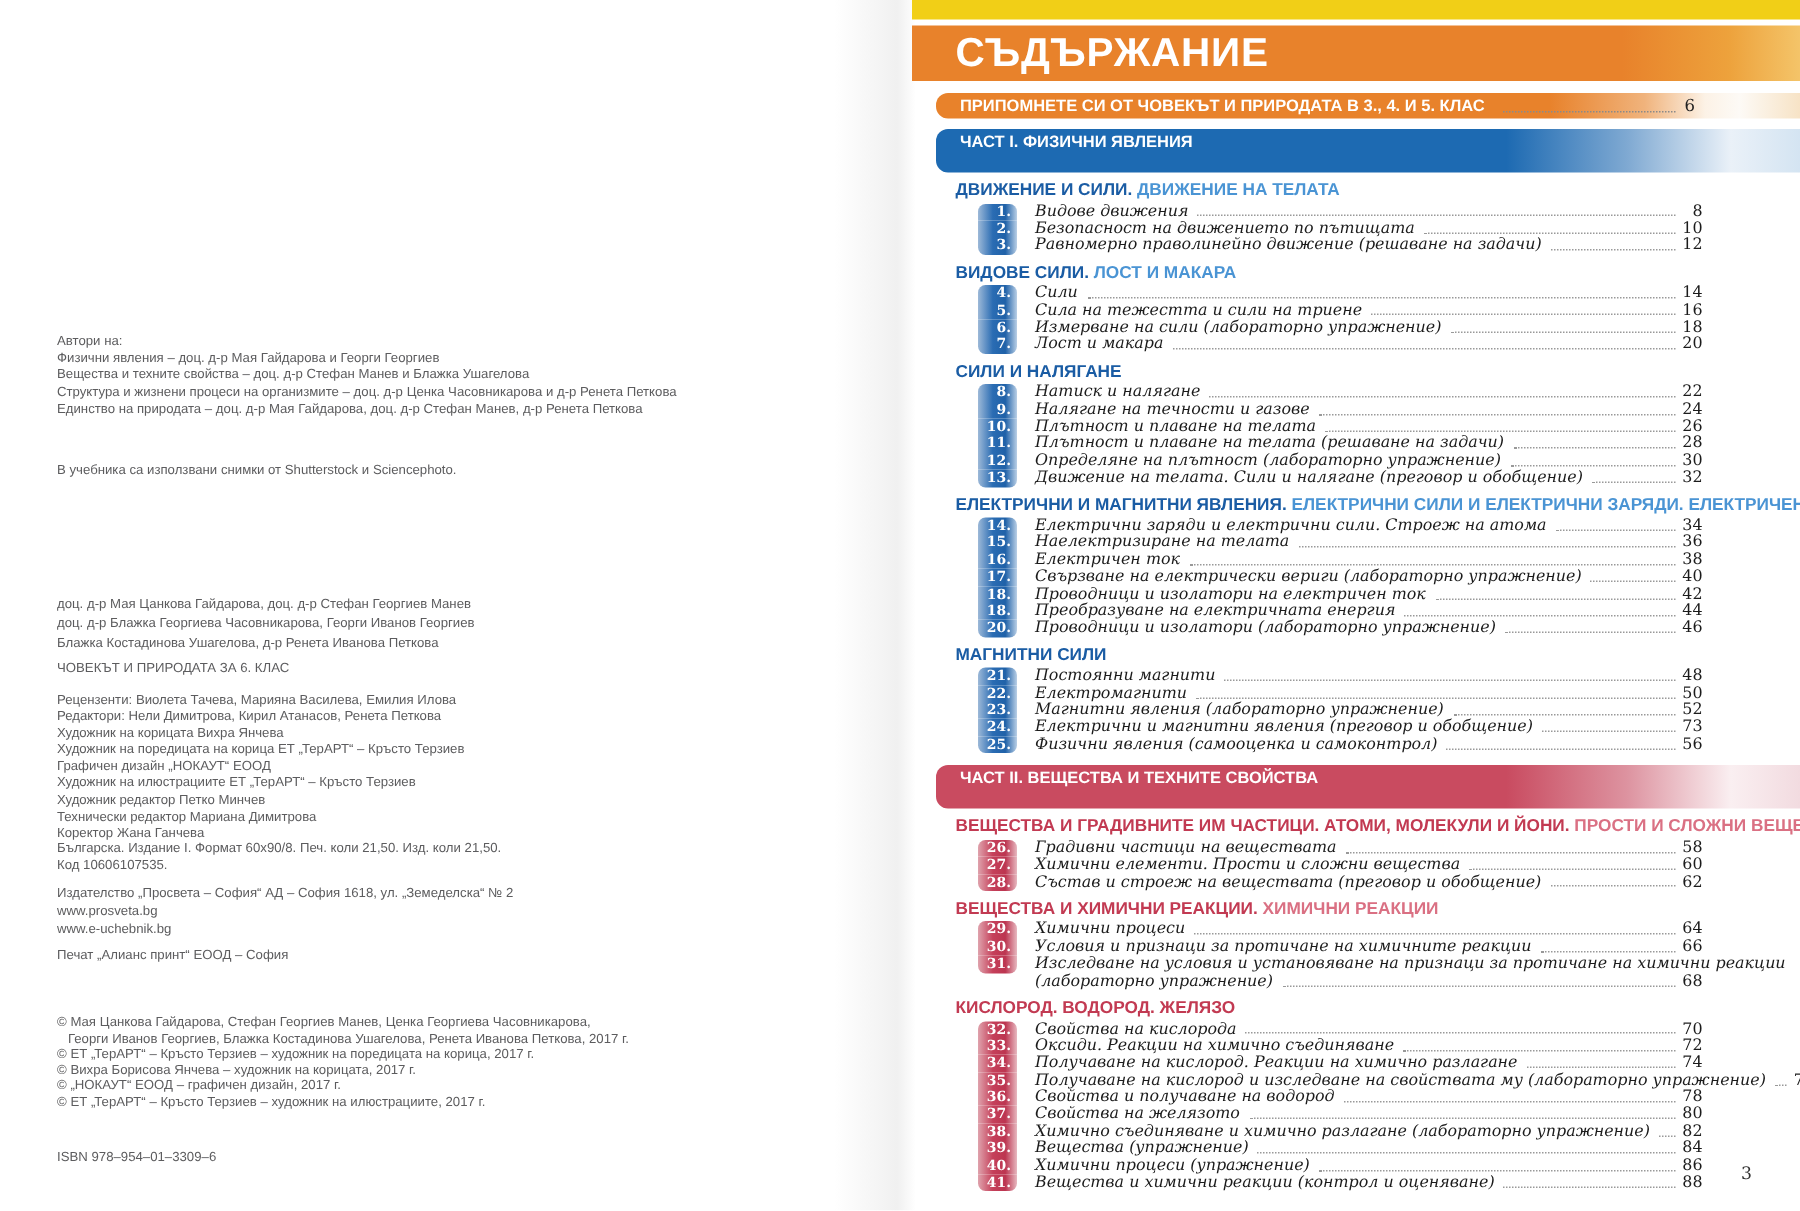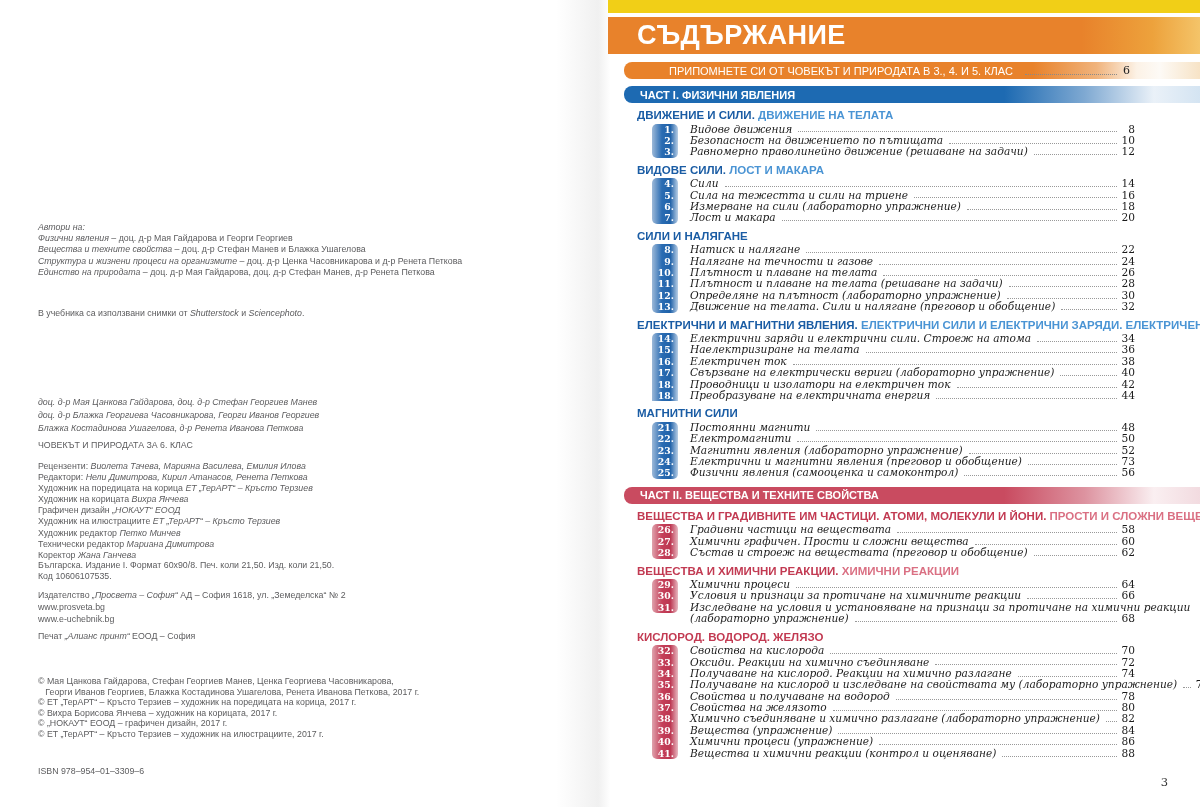--- a/index.html
+++ b/index.html
@@ -8,47 +8,47 @@
     background:#ffffff; font-family:"Liberation Sans", sans-serif;
   }
 
   
   .left-page { position:absolute; left:0; top:0; width:600px; height:807px; }
   .lp-block { position:absolute; left:38px; right:30px; color:#5c5c5e; font-size:8.8px; line-height:11.2px; }
   .b0{top:222px} .b1{top:308px} .b2{top:396px; line-height:12.8px} .b3{top:440px}
   .b4{top:461px; line-height:11.1px} .b5{top:560px} .b6{top:590px; line-height:11.8px}
   .b7{top:631px} .b8{top:676px; line-height:10.5px} .b9{top:766px}
   .lp-line { white-space:pre-wrap; }
-  .em { font-style:italic; }
+  .em { }
 
   
   .spine { position:absolute; left:556px; top:0; width:88px; height:807px; pointer-events:none;
     background:linear-gradient(90deg, rgba(0,0,0,0) 0%, rgba(90,90,90,0.09) 48%, rgba(0,0,0,0) 62%); }
 
   
   .right-page { position:absolute; left:600px; top:0; width:600px; height:807px; }
 
   .band-yellow { position:absolute; left:8px; top:0; right:0; height:13px; background:#f1cf17; }
 
   .title-band { position:absolute; left:8px; top:17px; right:0; height:37px;
     background:linear-gradient(90deg,#e8822b 0%,#e8822b 80%,#eda23c 92%,#f4c469 100%); }
   .title-band .title { position:absolute; left:29px; top:3px; color:#ffffff; font-weight:bold;
     font-size:27px; letter-spacing:0.5px; }
 
   .reminder-bar { position:absolute; left:24px; top:62px; right:0; height:17px;
     border-radius:8px 0 0 8px; box-sizing:border-box;
     display:flex; align-items:center; padding:0 70px 0 16px;
     background:linear-gradient(90deg,#e8822b 0%,#e8822b 71%,#f0b37c 82%,#fcf2e6 89%,#fdfaf6 93%,#f7e3c6 100%); }
-  .rem-label { color:#fff; font-weight:normal; font-size:11px; white-space:nowrap;margin-left:29px; }
+  .rem-label { color:#fff; font-weight:bold; font-size:11px; white-space:nowrap; }
   .rem-leader { flex:1; align-self:flex-end; border-bottom:1.3px dotted #8a8a8a; margin:0 6px 4px 12px; }
   .rem-page { font-family:"DejaVu Serif", serif; font-size:11px; color:#222; }
 
   #toc-sections { position:absolute; left:0; top:86px; right:0; }
 
-  .part-band { position:relative; margin-left:24px; height:17px; border-radius:8px 0 0 8px; margin-bottom:2px; }
+  .part-band { position:relative; margin-left:24px; height:29px; border-radius:8px 0 0 8px; margin-bottom:2px; }
   .part-band { margin-top:8px; }
   #toc-sections > .part-band:first-child { margin-top:0; }
   .part-band.blue { background:linear-gradient(90deg,#1d6ab2 0%,#1d6ab2 66%,#7fa9d2 80%,#eaf1f8 92%,#d4e4f2 100%); }
   .part-band.red  { background:linear-gradient(90deg,#c94b60 0%,#c94b60 66%,#dd93a0 80%,#faeff1 92%,#f2dbe0 100%); }
   .part-band-label { position:absolute; left:16px; top:2.5px; color:#fff; font-weight:bold; font-size:11px; white-space:nowrap; }
 
   .sec-heading { margin:6px 0 2.5px 37px; font-size:11.5px; font-weight:bold; line-height:12px; white-space:nowrap; }
   .sec-heading.blue .main { color:#1a5ca4; } .sec-heading.blue .sub { color:#4a94d4; }
   .sec-heading.red  .main { color:#c23a52; } .sec-heading.red  .sub { color:#da7083; }
 
@@ -88,22 +88,22 @@
       <div class="lp-line"><span class="em">доц. д-р Мая Цанкова Гайдарова, доц. д-р Стефан Георгиев Манев</span></div>
       <div class="lp-line"><span class="em">доц. д-р Блажка Георгиева Часовникарова, Георги Иванов Георгиев</span></div>
       <div class="lp-line"><span class="em">Блажка Костадинова Ушагелова, д-р Ренета Иванова Петкова</span></div>
     </div>
     <div class="lp-block b3">
       <div class="lp-line"><span>ЧОВЕКЪТ И ПРИРОДАТА ЗА 6. КЛАС</span></div>
     </div>
     <div class="lp-block b4">
       <div class="lp-line"><span>Рецензенти: </span><span class="em">Виолета Тачева, Марияна Василева, Емилия Илова</span></div>
       <div class="lp-line"><span>Редактори: </span><span class="em">Нели Димитрова, Кирил Атанасов, Ренета Петкова</span></div>
+      <div class="lp-line"><span>Художник на корицата </span><span class="em">Вихра Янчева</span></div>
       <div class="lp-line"><span>Художник на поредицата на корица </span><span class="em">ЕТ „ТерАРТ“ – Кръсто Терзиев</span></div>
-      <div class="lp-line"><span>Художник на корицата </span><span class="em">Вихра Янчева</span></div>
       <div class="lp-line"><span>Графичен дизайн </span><span class="em">„НОКАУТ“ ЕООД</span></div>
       <div class="lp-line"><span>Художник на илюстрациите </span><span class="em">ЕТ „ТерАРТ“ – Кръсто Терзиев</span></div>
       <div class="lp-line"><span>Художник редактор </span><span class="em">Петко Минчев</span></div>
       <div class="lp-line"><span>Технически редактор </span><span class="em">Мариана Димитрова</span></div>
       <div class="lp-line"><span>Коректор </span><span class="em">Жана Ганчева</span></div>
     </div>
     <div class="lp-block b5">
       <div class="lp-line"><span>Българска. Издание I. Формат 60х90/8. Печ. коли 21,50. Изд. коли 21,50.</span></div>
       <div class="lp-line"><span>Код 10606107535.</span></div>
     </div>
@@ -265,20 +265,26 @@
           <span class="item-title">Проводници и изолатори на електричен ток</span>
           <span class="item-leader"></span>
           <span class="item-page">42</span>
         </div>
         <div class="item-row">
           <span class="badge blue">18.</span>
           <span class="item-title">Преобразуване на електричната енергия</span>
           <span class="item-leader"></span>
           <span class="item-page">44</span>
         </div>
+        <div class="item-row">
+          <span class="badge blue last">20.</span>
+          <span class="item-title">Проводници и изолатори (лабораторно упражнение)</span>
+          <span class="item-leader"></span>
+          <span class="item-page">46</span>
+        </div>
       </div>
       <div class="sec-heading blue"><span class="main">МАГНИТНИ СИЛИ</span></div>
       <div class="items">
         <div class="item-row">
           <span class="badge blue first">21.</span>
           <span class="item-title">Постоянни магнити</span>
           <span class="item-leader"></span>
           <span class="item-page">48</span>
         </div>
         <div class="item-row">
@@ -312,21 +318,21 @@
       <div class="sec-heading red"><span class="main">ВЕЩЕСТВА И ГРАДИВНИТЕ ИМ ЧАСТИЦИ. АТОМИ, МОЛЕКУЛИ И ЙОНИ.</span><span class="sub"> ПРОСТИ И СЛОЖНИ ВЕЩЕСТВА</span></div>
       <div class="items">
         <div class="item-row">
           <span class="badge red first">26.</span>
           <span class="item-title">Градивни частици на веществата</span>
           <span class="item-leader"></span>
           <span class="item-page">58</span>
         </div>
         <div class="item-row">
           <span class="badge red">27.</span>
-          <span class="item-title">Химични графичен. Прости и сложни вещества</span>
+          <span class="item-title">Химични елементи. Прости и сложни вещества</span>
           <span class="item-leader"></span>
           <span class="item-page">60</span>
         </div>
         <div class="item-row">
           <span class="badge red last">28.</span>
           <span class="item-title">Състав и строеж на веществата (преговор и обобщение)</span>
           <span class="item-leader"></span>
           <span class="item-page">62</span>
         </div>
       </div>

